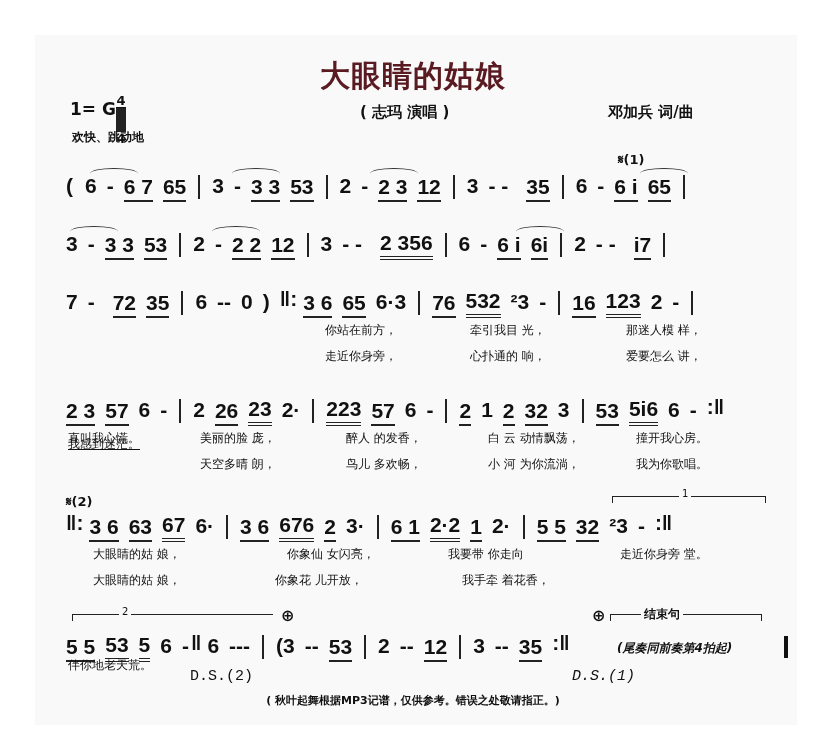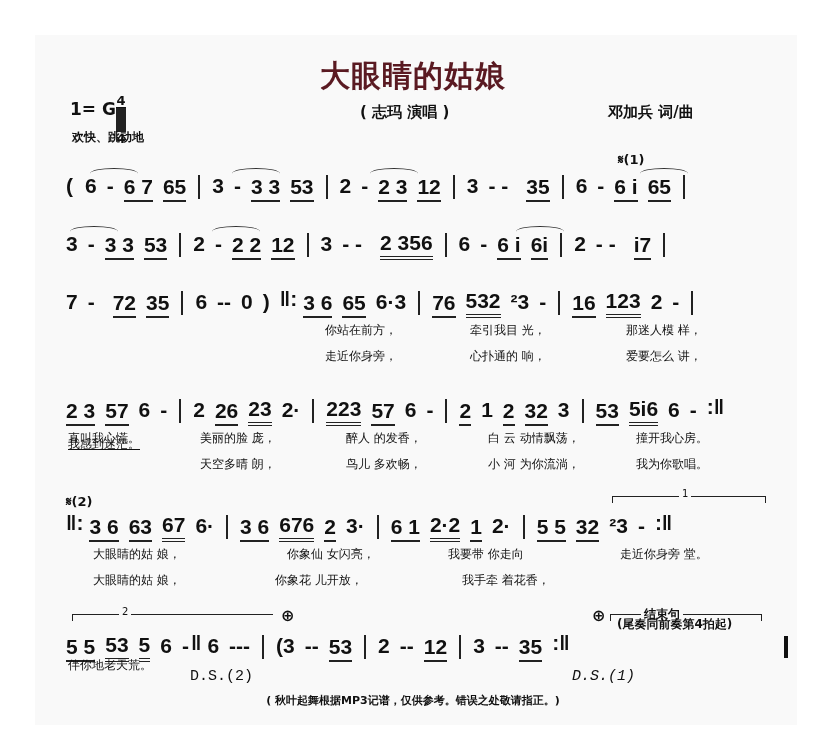--- a/index.html
+++ b/index.html
@@ -245,19 +245,19 @@
   <span class="bar"></span>
   <span class="seg">2</span>
   <span class="seg">--</span>
   <span class="seg u1">12</span>
   <span class="bar"></span>
   <span class="seg">3</span>
   <span class="seg">--</span>
   <span class="seg u1">35</span>
   <span class="rep">:‖</span>
 </div>
-<div class="abs" style="left:617px; top:616px; font-size:12px; font-weight:bold;">(尾奏同前奏第4拍起)</div>
+<div class="abs" style="left:617px; top:640px; font-size:12px; font-weight:bold;font-style:italic;">(尾奏同前奏第4拍起)</div>
 <div class="abs" style="left:784px; top:636px; width:4px; height:22px; background:#111;"></div>
 <div class="lyr" style="left:68px; top:657px;">伴你地老天荒。</div>
 <div class="ds" style="left:190px; top:668px;">D.S.(2)</div>
 <div class="ds" style="left:572px; top:668px;font-style:italic;">D.S.(1)</div>
 
 <div class="abs note-foot">( 秋叶起舞根据MP3记谱，仅供参考。错误之处敬请指正。)</div>
 
 </body></html>

